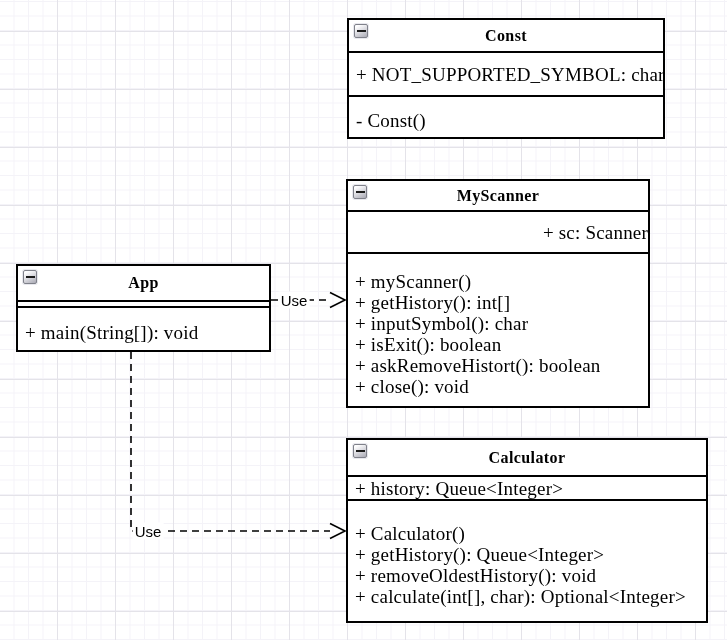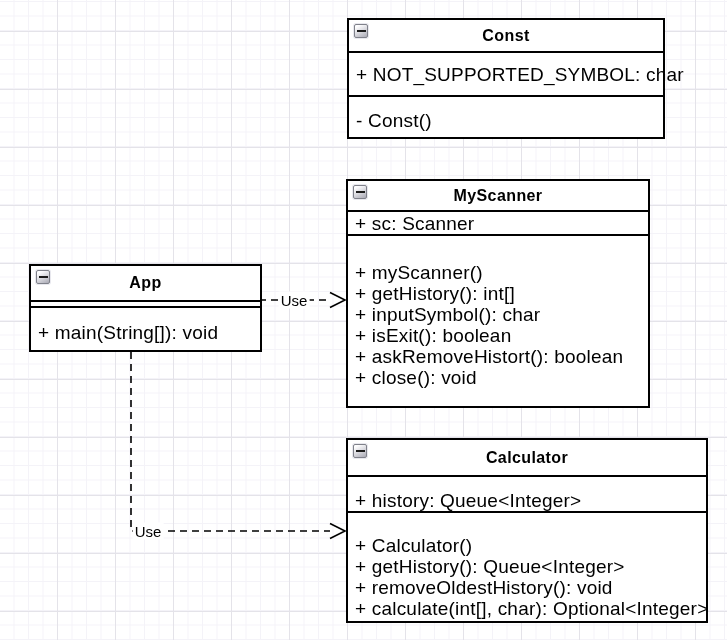--- a/index.html
+++ b/index.html
@@ -13,21 +13,21 @@
       linear-gradient(to right, #e4e3e9 1px, transparent 1px),
       linear-gradient(to bottom, #e4e3e9 1px, transparent 1px),
       linear-gradient(to right, #f4f3f8 1px, transparent 1px),
       linear-gradient(to bottom, #f4f3f8 1px, transparent 1px);
     background-size: 58px 58px, 58px 58px, 14.5px 14.5px, 14.5px 14.5px;
     background-position: 57px 0px, 0px 31px, 13.5px 0px, 0px 1px;
   }
 
   .uml-box {
     position:absolute; background:#fff; border:2px solid #000;
-    display:flex; flex-direction:column;
+    display:flex; flex-direction:column;font-family:Liberation Serif, serif;
   }
   .sec-hdr {
     position:relative; border-bottom:2px solid #000;
     display:flex; align-items:center; justify-content:center;
     font-weight:bold; font-size:16px; letter-spacing:0.4px;
     flex:none;
   }
   .sec-attrs {
     border-bottom:2px solid #000; flex:none;
     display:flex; flex-direction:column; justify-content:center;
@@ -50,27 +50,27 @@
   }
   .collapse .minus { width:9px; height:2px; background:#1b1b1b; }
 
   
   #cls-const      { left:347px; top:18px;  width:318px; height:121px; }
   #cls-const .sec-hdr   { height:33px; }
   #cls-const .sec-attrs { height:44px; }
 
   #cls-myscanner  { left:346px; top:179px; width:304px; height:229px; }
   #cls-myscanner .sec-hdr   { height:31px; }
-  #cls-myscanner .sec-attrs { height:24px; }
+  #cls-myscanner .sec-attrs { height:42px;align-items:flex-end; }
 
-  #cls-app        { left:29px;  top:264px; width:233px; height:88px; }
+  #cls-app        { left:16px;  top:264px; width:255px; height:88px; }
   #cls-app .sec-hdr   { height:36px; }
   #cls-app .sec-attrs { height:6px; }
 
-  #cls-calculator { left:346px; top:438px; width:362px; height:185px;gap:12px; }
+  #cls-calculator { left:346px; top:438px; width:362px; height:185px; }
   #cls-calculator .sec-hdr   { height:37px; }
   #cls-calculator .sec-attrs { height:24px; }
 
   svg.edges { position:absolute; left:0; top:0; width:727px; height:640px; pointer-events:none; }
 
   .edge-label {
     position:absolute; transform:translate(-50%,-50%);
     background:#fff; font-size:15px; line-height:17px; padding:0 2px;
     white-space:nowrap;
   }

